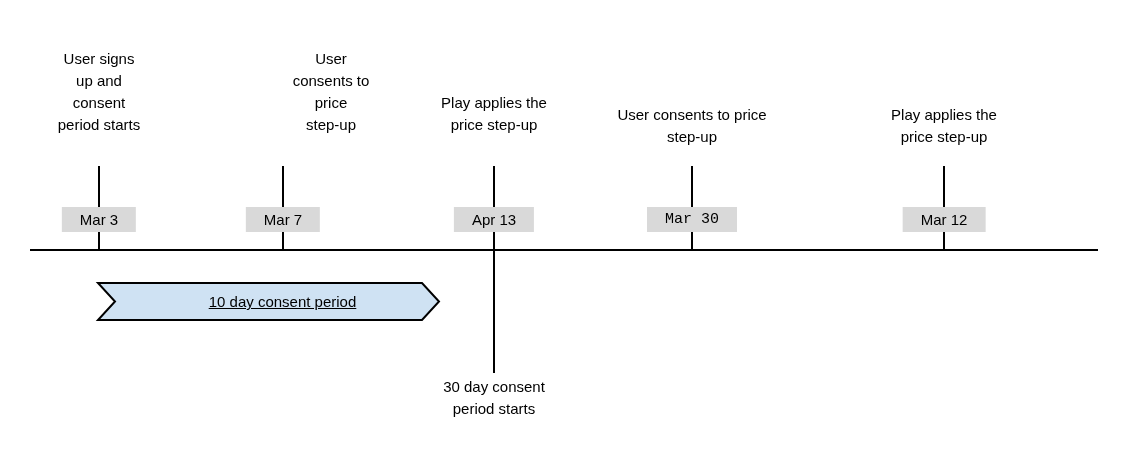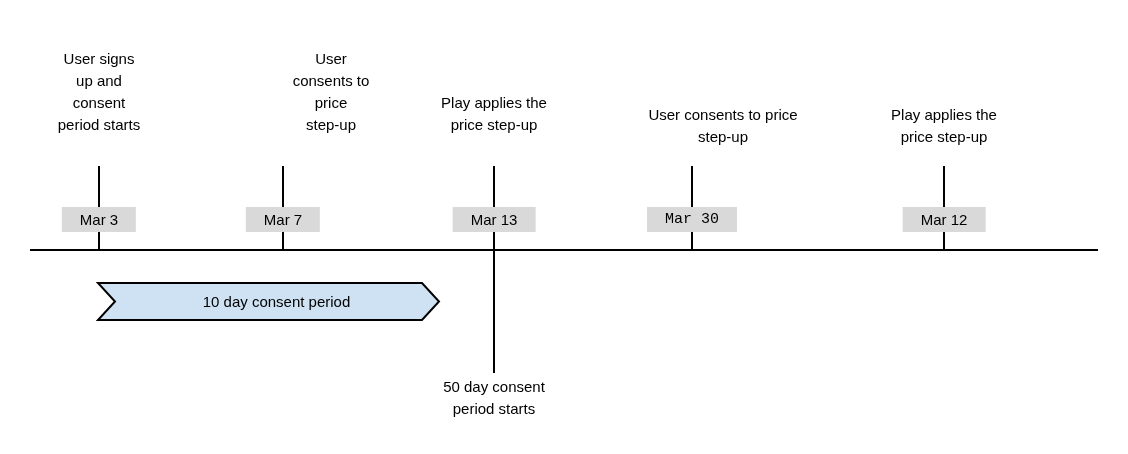--- a/index.html
+++ b/index.html
@@ -71,27 +71,28 @@
     display:block;
   }
   .period-band polygon{
     fill:var(--period-fill);
     stroke:var(--period-border);
     stroke-width:2;
     stroke-linejoin:miter;
   }
   .period-label{
     position:absolute;
-    left:8px; top:0;
+    left:14px; top:0;
     width:100%; height:100%;
     display:flex;
     align-items:center;
     justify-content:center;
     font-size:15px;
     z-index:1;
+    text-decoration:underline;
   }
 </style>
 </head>
 <body>
 
 <div class="stage">
 
   <div class="axis"></div>
 
   <div class="event-label" style="left:99px; top:48px;">User signs
@@ -105,25 +106,25 @@
 consents to
 price
 step-up</div>
   <div class="tick" style="left:282px; top:166px; height:84px;"></div>
   <div class="date-badge" style="left:283px;text-align:center;">Mar 7</div>
 
   <div class="event-label" style="left:494px; top:92px;">Play applies the
 price step-up</div>
   <div class="tick" style="left:493px; top:166px; height:84px;"></div>
   <div class="tick" style="left:493px; top:250px; height:123px;"></div>
-  <div class="date-badge" style="left:494px;">Mar 13</div>
-  <div class="below-label" style="left:494px;">50 day consent
+  <div class="date-badge" style="left:494px;">Apr 13</div>
+  <div class="below-label" style="left:494px;">30 day consent
 period starts</div>
 
-  <div class="event-label" style="left:692px; top:104px;margin-left:31px;">User consents to price
+  <div class="event-label" style="left:692px; top:104px;">User consents to price
 step-up</div>
   <div class="tick" style="left:691px; top:166px; height:84px;"></div>
   <div class="date-badge" style="left:692px;font-family:Liberation Mono, monospace;">Mar 30</div>
 
   <div class="event-label" style="left:944px; top:104px;">Play applies the
 price step-up</div>
   <div class="tick" style="left:943px; top:166px; height:84px;"></div>
   <div class="date-badge" style="left:944px;">Mar 12</div>
 
   <div class="period-band" style="left:98px; width:341px;">

